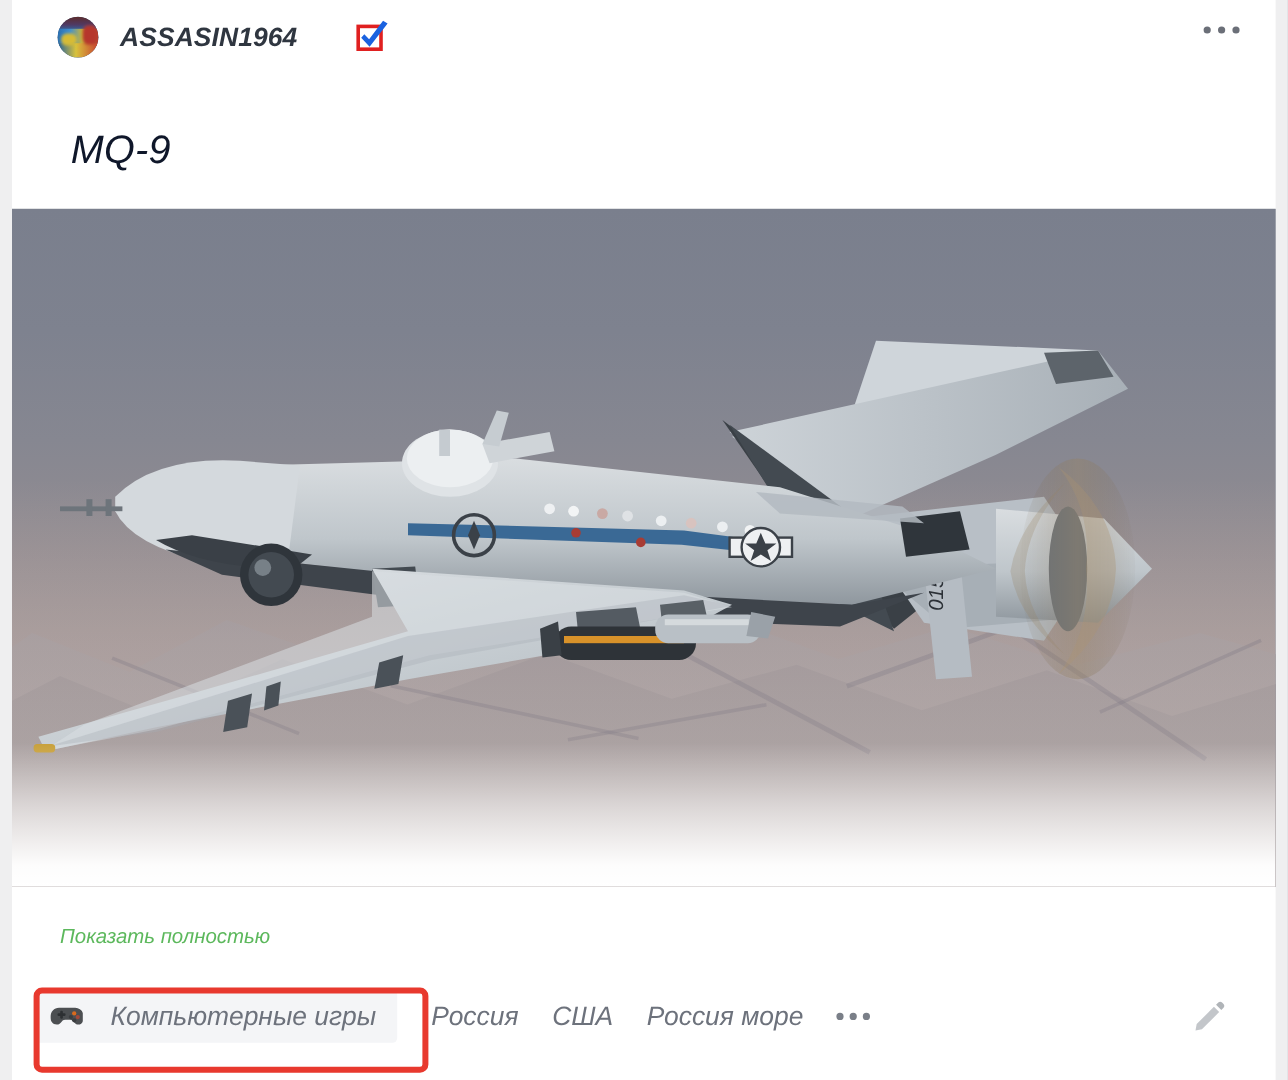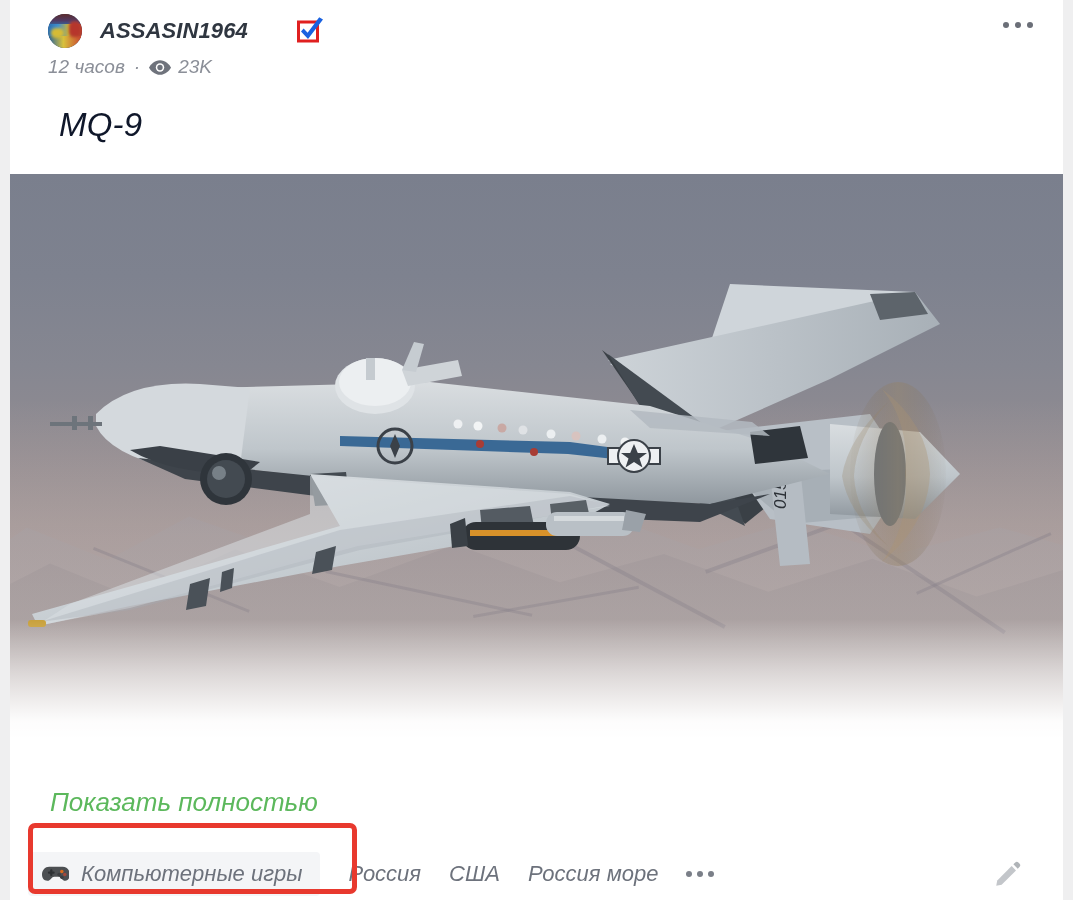--- a/index.html
+++ b/index.html
@@ -190,40 +190,40 @@
     background: linear-gradient(180deg, rgba(255,255,255,0) 0%, rgba(255,255,255,0.55) 45%, rgba(255,255,255,0.97) 85%, #ffffff 100%);
   }
 
   .drone { position: absolute; left: 0; top: 0; width: 100%; height: 100%; }
 
   
   .post-footer { position: absolute; left: 0; top: 739px; width: 1053px; }
 
   .show-full {
     display: inline-block;
-    margin: 48px 0 0 40px;
-    font-size: 26px;
+    margin: 32px 0 0 40px;
+    font-size: 17px;
     color: #5cb85c;
     cursor: pointer;
     font-weight: normal;
   }
 
   .tags-row {
     position: relative;
     display: flex;
     align-items: center;
     margin-top: 25px;
     padding: 0 20px 0 18px;
     height: 62px;
   }
 
   .tag-pill {
     display: flex;
     align-items: center;
-    gap: 12px;
+    gap: 23px;
     background: #f4f5f7;
     border-radius: 4px;
     padding: 9px 18px 9px 14px;
     font-size: 22px;
     color: #6d727c;
     cursor: pointer;
     white-space: nowrap;
   }
 
   .gamepad-icon { width: 27px; height: 20px; flex: 0 0 27px; }
@@ -300,32 +300,20 @@
           <div class="community-icon">
             <svg viewBox="0 0 30 30" width="30" height="30">
               <rect x="2.5" y="6" width="19" height="19" fill="#ffffff" stroke="#e02020" stroke-width="3"></rect>
               <path d="M5 15.5 L12 23 L27 3.5 L23.2 1.2 L11.6 16.8 L7.6 12.6 Z" fill="#1a62e0"></path>
             </svg>
           </div>
         </div>
 
       </div>
 
-      <div class="meta-row">
-        <span>12 часов</span>
-        <span class="meta-dot">·</span>
-        <span class="eye-icon">
-          <svg viewBox="0 0 24 16" width="22" height="15">
-            <path d="M12 0C6.2 0 1.6 4.6 0 8c1.6 3.4 6.2 8 12 8s10.4-4.6 12-8c-1.6-3.4-6.2-8-12-8z" fill="#6f737c"></path>
-            <circle cx="12" cy="8" r="4.6" fill="#ffffff"></circle>
-            <circle cx="12" cy="8" r="2.9" fill="#6f737c"></circle>
-          </svg>
-        </span>
-        <span>23K</span>
-      </div>
 
       <div class="post-menu">
         <span></span>
         <span></span>
         <span></span>
       </div>
 
     </div>
 
     <div class="post-title">MQ-9</div>

